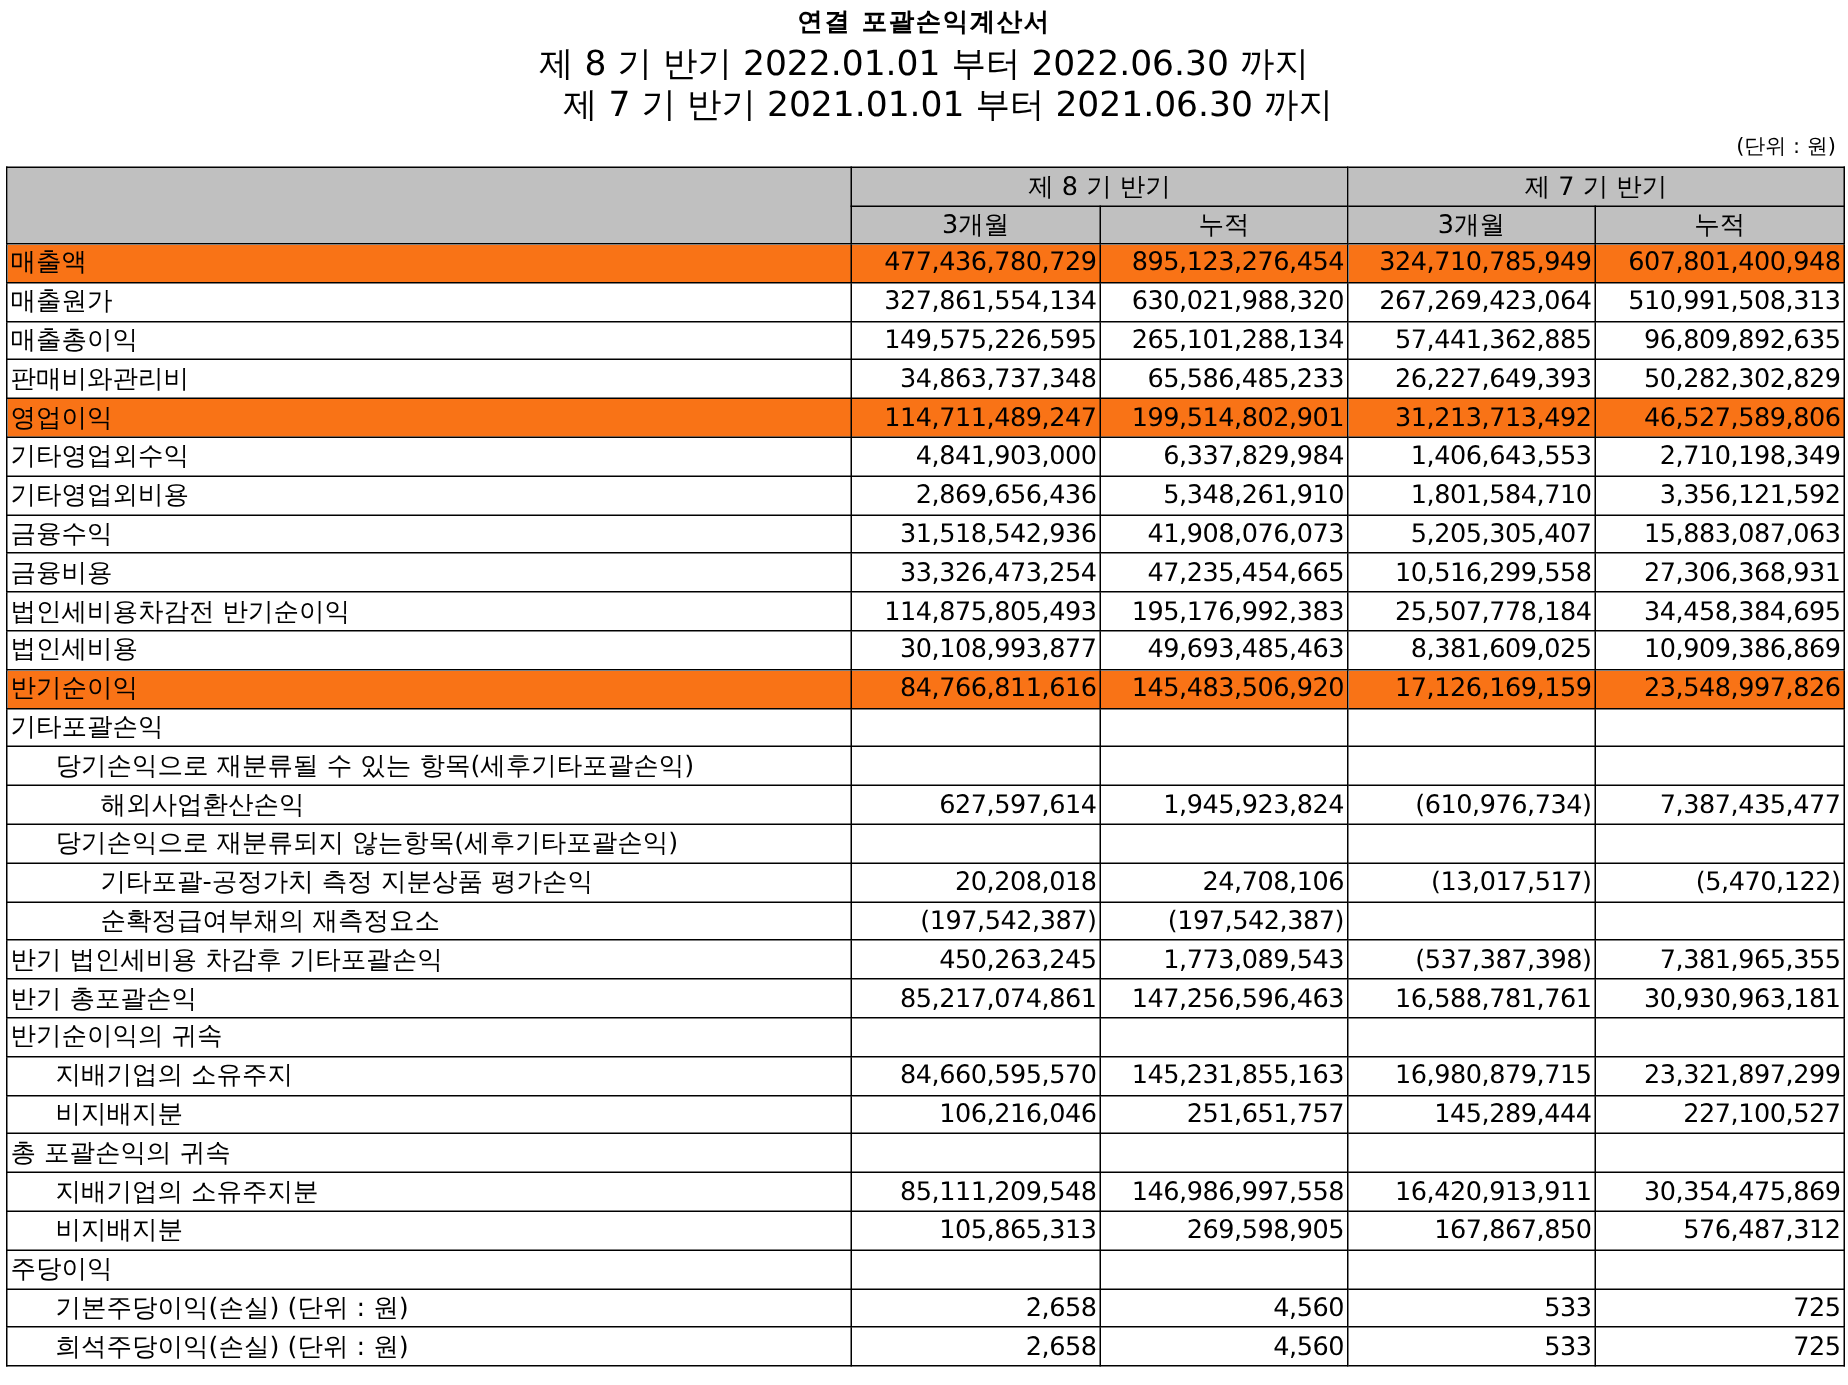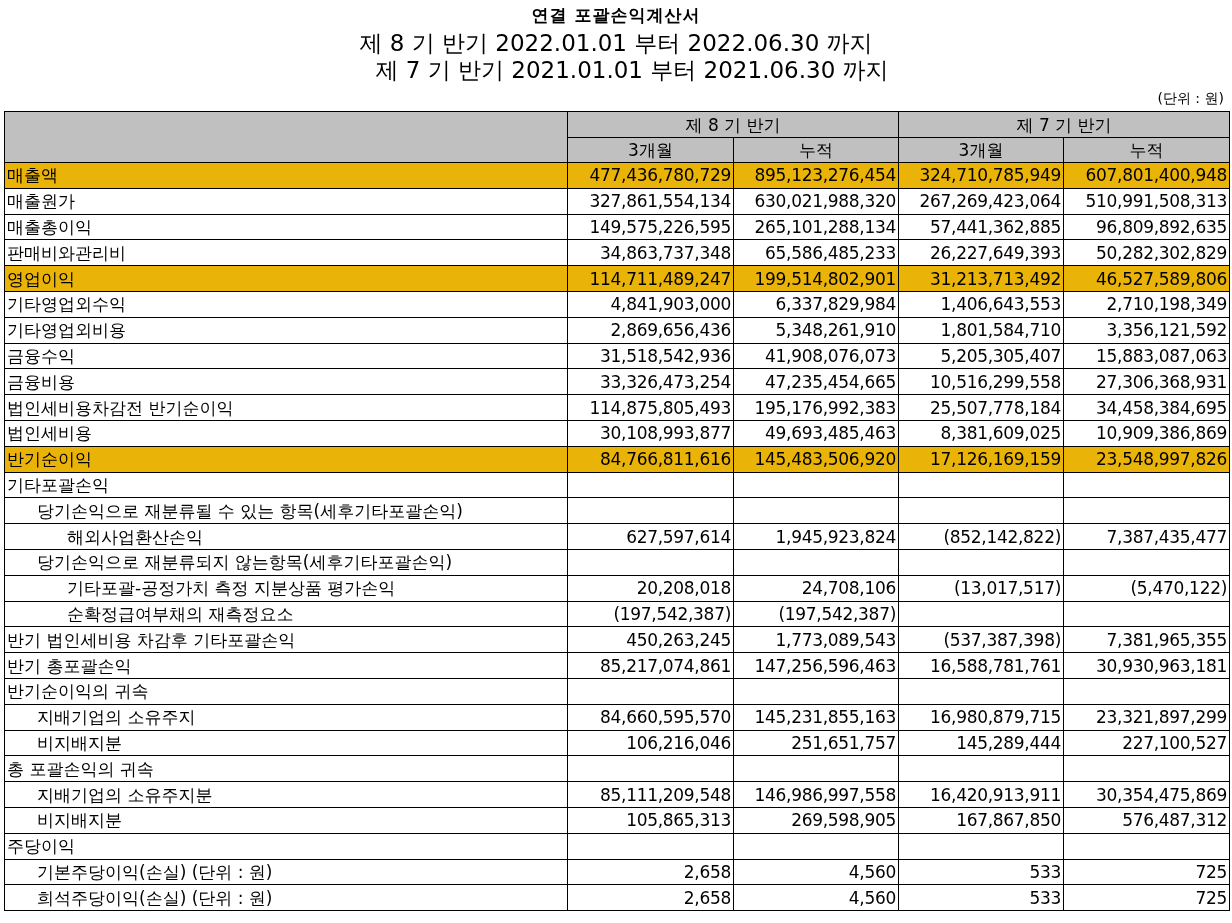--- a/index.html
+++ b/index.html
@@ -34,21 +34,21 @@
       padding: 0 2px;
       height: 24.8px; line-height: 24px;
       white-space: nowrap; overflow: hidden;
       font-weight: normal;
     }
     table.fs th { background: #c0c0c0; text-align: center; }
     table.fs thead tr.h1 th { height: 25px; }
     table.fs thead tr.h2 th { height: 24px; }
     td.label { text-align: left; }
     td.num { text-align: right; letter-spacing: -0.3px; }
-    tr.hl td { background: #eab308; margin-top: 12px; }
+    tr.hl td { background: #f97316; margin-top: 12px; }
     .ind1 { padding-left: 32px !important; }
     .ind2 { padding-left: 62px !important; }
   </style>
 </head>
 <body>
 
 <div class="title">연결 포괄손익계산서</div>
 <div class="subtitle sub1">제 8 기 반기 2022.01.01 부터 2022.06.30 까지</div>
 <div class="subtitle sub2">제 7 기 반기 2021.01.01 부터 2021.06.30 까지</div>
 <div class="unit">(단위 : 원)</div>
@@ -170,21 +170,21 @@
         <td class="label ind1">당기손익으로 재분류될 수 있는 항목(세후기타포괄손익)</td>
         <td class="num"></td>
         <td class="num"></td>
         <td class="num"></td>
         <td class="num"></td>
       </tr>
       <tr>
         <td class="label ind2">해외사업환산손익</td>
         <td class="num">627,597,614</td>
         <td class="num">1,945,923,824</td>
-        <td class="num">(852,142,822)</td>
+        <td class="num">(610,976,734)</td>
         <td class="num">7,387,435,477</td>
       </tr>
       <tr>
         <td class="label ind1">당기손익으로 재분류되지 않는항목(세후기타포괄손익)</td>
         <td class="num"></td>
         <td class="num"></td>
         <td class="num"></td>
         <td class="num"></td>
       </tr>
       <tr>

